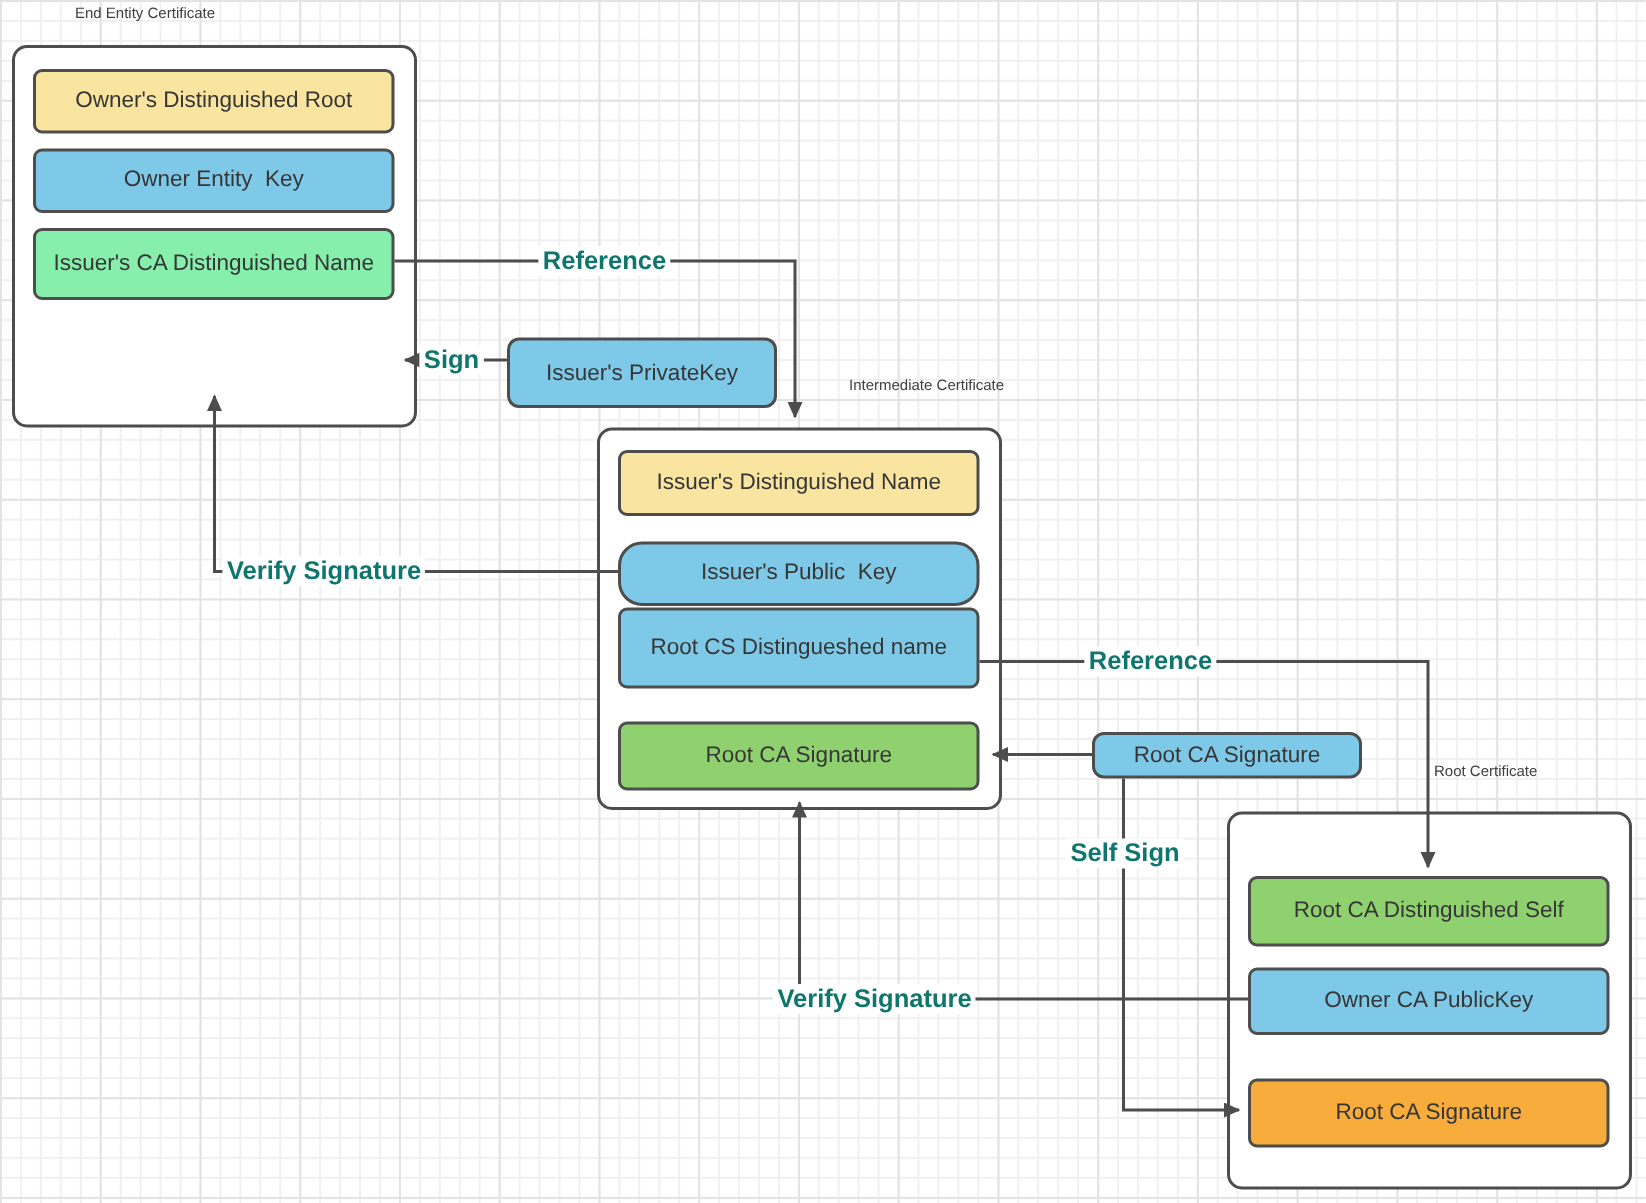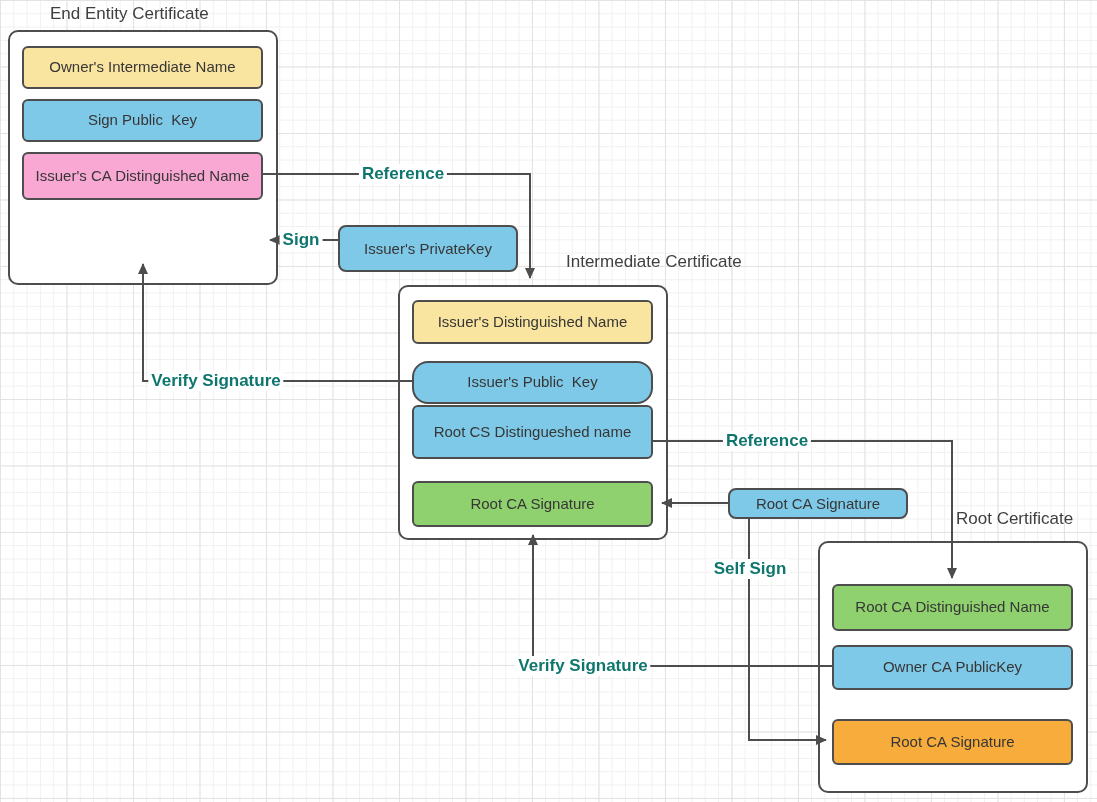--- a/index.html
+++ b/index.html
@@ -43,26 +43,26 @@
     position:absolute;
     border:2px solid #4d4d4d;
     border-radius:8px;
     box-sizing:border-box;
     display:flex;align-items:center;justify-content:center;
     font-size:15px;color:#363636;
     z-index:3;
   }
   .f-yellow{background:#fae5a0;}
   .f-blue{background:#7fc9e8;}
-  .f-teal{background:#f9a8d4;}
+  .f-teal{background:#86efac;}
   .f-green{background:#8fd16e;}
   .f-orange{background:#f7ac3b;}
   .title{
     position:absolute;
-    font-size:17px;color:#3f3f3f;
+    font-size:10px;color:#3f3f3f;
     white-space:nowrap;
     z-index:2;
   }
   .edges{
     position:absolute;left:0;top:0;width:1097px;height:802px;
     z-index:4;pointer-events:none;
   }
   .edge-label{
     position:absolute;
     transform:translate(-50%,-50%);
@@ -76,34 +76,34 @@
 </head>
 <body>
 
 <div class="stage">
 
   <div class="title" style="left:50px;top:4px;">End Entity Certificate</div>
   <div class="title" style="left:566px;top:252px;">Intermediate Certificate</div>
   <div class="title" style="left:956px;top:509px;">Root Certificate</div>
 
   <div class="cert" style="left:8px;top:30px;width:270px;height:255px;">
-    <div class="field f-yellow" style="top:14px;height:43px;">Owner's Intermediate Name</div>
-    <div class="field f-blue" style="top:67px;height:43px;">Sign Public  Key</div>
+    <div class="field f-yellow" style="top:14px;height:43px;">Owner's Distinguished Root</div>
+    <div class="field f-blue" style="top:67px;height:43px;">Owner Entity  Key</div>
     <div class="field f-teal" style="top:120px;height:48px;">Issuer's CA Distinguished Name</div>
   </div>
 
   <div class="cert" style="left:398px;top:285px;width:270px;height:255px;padding-left:48px;">
     <div class="field f-yellow" style="top:13px;height:44px;">Issuer's Distinguished Name</div>
     <div class="field f-blue" style="top:74px;height:43px;border-radius:16px;">Issuer's Public  Key</div>
     <div class="field f-blue" style="top:118px;height:54px;">Root CS Distingueshed name</div>
     <div class="field f-green" style="top:194px;height:46px;">Root CA Signature</div>
   </div>
 
   <div class="cert" style="left:818px;top:541px;width:270px;height:252px;">
-    <div class="field f-green" style="top:41px;height:47px;">Root CA Distinguished Name</div>
+    <div class="field f-green" style="top:41px;height:47px;">Root CA Distinguished Self</div>
     <div class="field f-blue" style="top:102px;height:45px;">Owner CA PublicKey</div>
     <div class="field f-orange" style="top:176px;height:46px;">Root CA Signature</div>
   </div>
 
   <div class="keybox f-blue" style="left:338px;top:225px;width:180px;height:47px;">Issuer's PrivateKey</div>
   <div class="keybox f-blue" style="left:728px;top:488px;width:180px;height:31px;">Root CA Signature</div>
 
   <svg class="edges" viewBox="0 0 1097 802">
     <defs>
       <marker id="arr" markerUnits="userSpaceOnUse" markerWidth="14" markerHeight="12" refX="10" refY="5" orient="auto">

